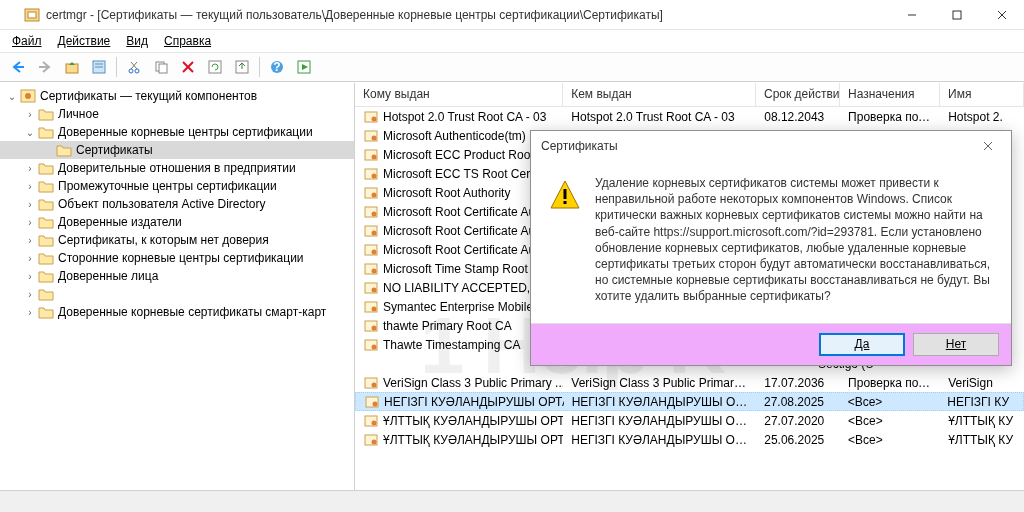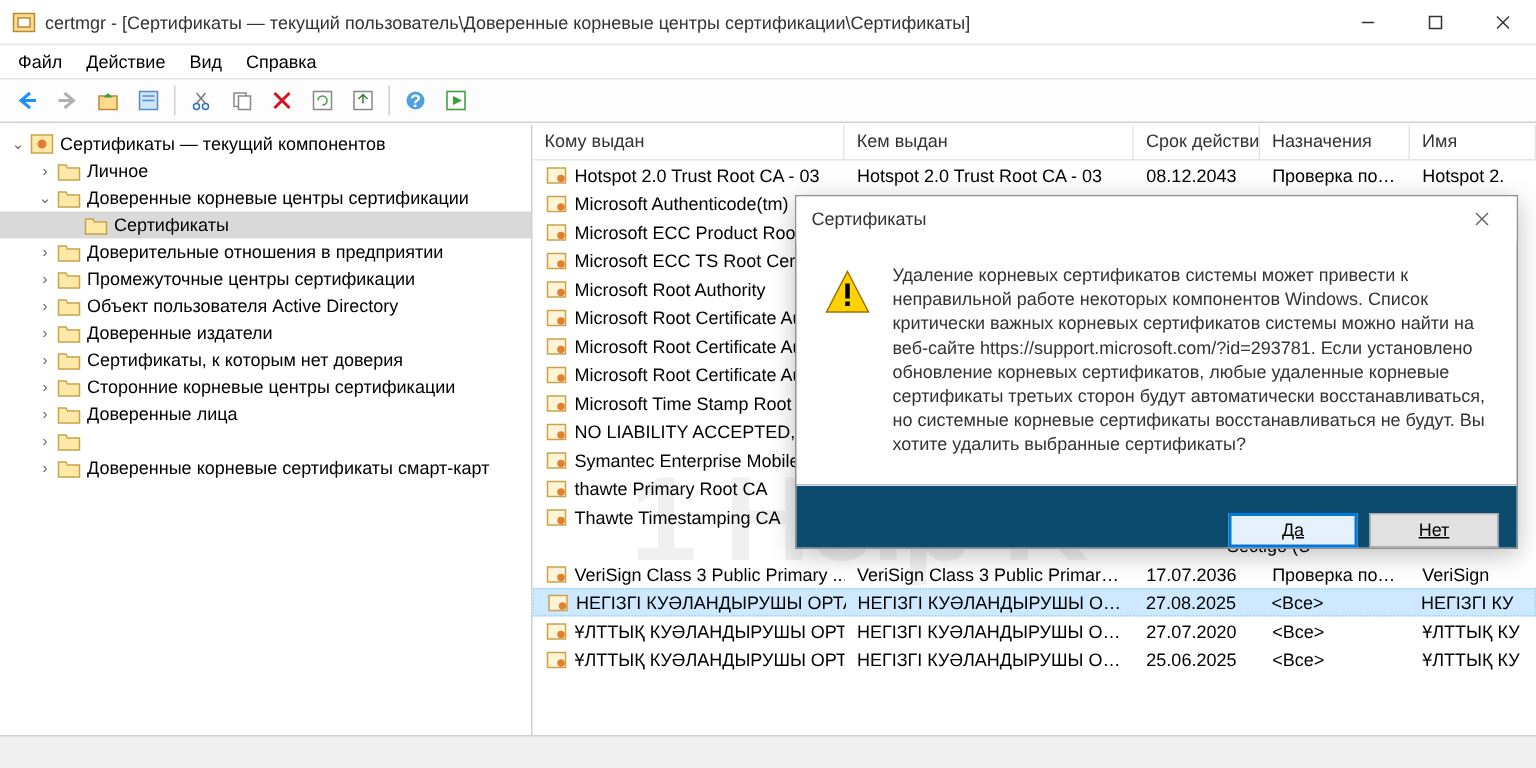--- a/index.html
+++ b/index.html
@@ -1,24 +1,24 @@
 <!DOCTYPE html>
 <html><head>
 <meta charset="utf-8">
 <style>
 * { box-sizing: border-box; margin: 0; padding: 0; font-family: "Segoe UI", Tahoma, sans-serif; font-size: 12px; }
 body { width: 1024px; height: 512px; overflow: hidden; background: #fff; position: relative; }
 
-.titlebar { height: 30px; background: #fff; display: flex; align-items: center; padding: 0 0 0 8px; border-bottom: 1px solid #e5e5e5; }
+.titlebar { height: 30px; background: #fff; display: flex; align-items: center; padding: 0 0 0 24px; border-bottom: 1px solid #e5e5e5; }
 .titlebar .icon { width: 16px; height: 16px; margin-right: 6px; }
 .titlebar .title { color: #333; flex: 1; white-space: nowrap; overflow: hidden; }
 .titlebar .wbtn { width: 45px; height: 30px; display: flex; align-items: center; justify-content: center; color: #555; }
 
 .menubar { height: 22px; display: flex; align-items: center; padding: 0 4px; gap: 0; }
-.menubar .mitem { padding: 2px 8px; cursor: default; }
+.menubar .mitem { padding: 2px 8px; cursor: default; text-decoration: underline; }
 
 .toolbar { height: 30px; border-top: 1px solid #e5e5e5; border-bottom: 1px solid #d0d0d0; display: flex; align-items: center; padding: 0 6px; gap: 3px; background: #fdfdfd; }
 .tbtn { width: 24px; height: 24px; display: flex; align-items: center; justify-content: center; border: 1px solid transparent; border-radius: 2px; }
 .tsep { width: 1px; height: 20px; background: #d0d0d0; margin: 0 2px; }
 
 .main { display: flex; height: 408px; border-top: 1px solid #fff; }
 .tree { width: 355px; border-right: 1px solid #d0d0d0; overflow: auto; padding: 4px 0; }
 .tree-row { display: flex; align-items: center; height: 18px; padding: 0 4px; white-space: nowrap; cursor: default; }
 .tree-row.selected { background: #d9d9d9; }
 .tree-row .tw { width: 16px; height: 16px; display: inline-flex; align-items: center; justify-content: center; color: #666; font-size: 10px; }
@@ -36,21 +36,21 @@
 
 .statusbar { height: 22px; border-top: 1px solid #d0d0d0; background: #f0f0f0; }
 
 .dialog { position: absolute; left: 530px; top: 130px; width: 482px; background: #fff; border: 1px solid #909090; box-shadow: 0 4px 16px rgba(0,0,0,0.25); z-index: 100; }
 .dialog .dlg-title { height: 30px; display: flex; align-items: center; justify-content: space-between; padding: 0 8px 0 10px; background: #fff; }
 .dialog .dlg-title .t { color: #333; }
 .dialog .dlg-close { width: 30px; height: 24px; display: flex; align-items: center; justify-content: center; }
 .dialog .dlg-body { display: flex; padding: 14px 18px 18px 18px; gap: 14px; }
 .dialog .dlg-body .warn { width: 32px; height: 32px; flex-shrink: 0; margin-top: 4px; }
 .dialog .dlg-body .msg { font-size: 12px; line-height: 1.35; color: #333; }
-.dialog .dlg-buttons { height: 42px; background: #0c4a6e; display: flex; align-items: flex-end; justify-content: flex-end; gap: 8px; padding: 0 12px; border-top: 1px solid #dfdfdf; }
+.dialog .dlg-buttons { height: 42px; background: #f0abfc; display: flex; align-items: center; justify-content: flex-end; gap: 8px; padding: 0 12px; border-top: 1px solid #dfdfdf; }
 .dialog .dlg-buttons button { min-width: 86px; height: 23px; background: #e1e1e1; border: 1px solid #adadad; font-size: 12px; }
 .dialog .dlg-buttons button.primary { border: 2px solid #0078d7; background: #e5f1fb; }
 
 .watermark { position: absolute; left: 420px; top: 300px; font-size: 80px; font-weight: 600; color: rgba(0,0,0,0.06); z-index: 1; letter-spacing: -2px; font-family: Arial, sans-serif; pointer-events: none; }
 
 .c0 { width: 254px; } .c1 { width: 235px; } .c2 { width: 100px; } .c3 { width: 120px; } .c4 { width: 100px; }
 
 svg { display: block; }
 </style>
 </head>

